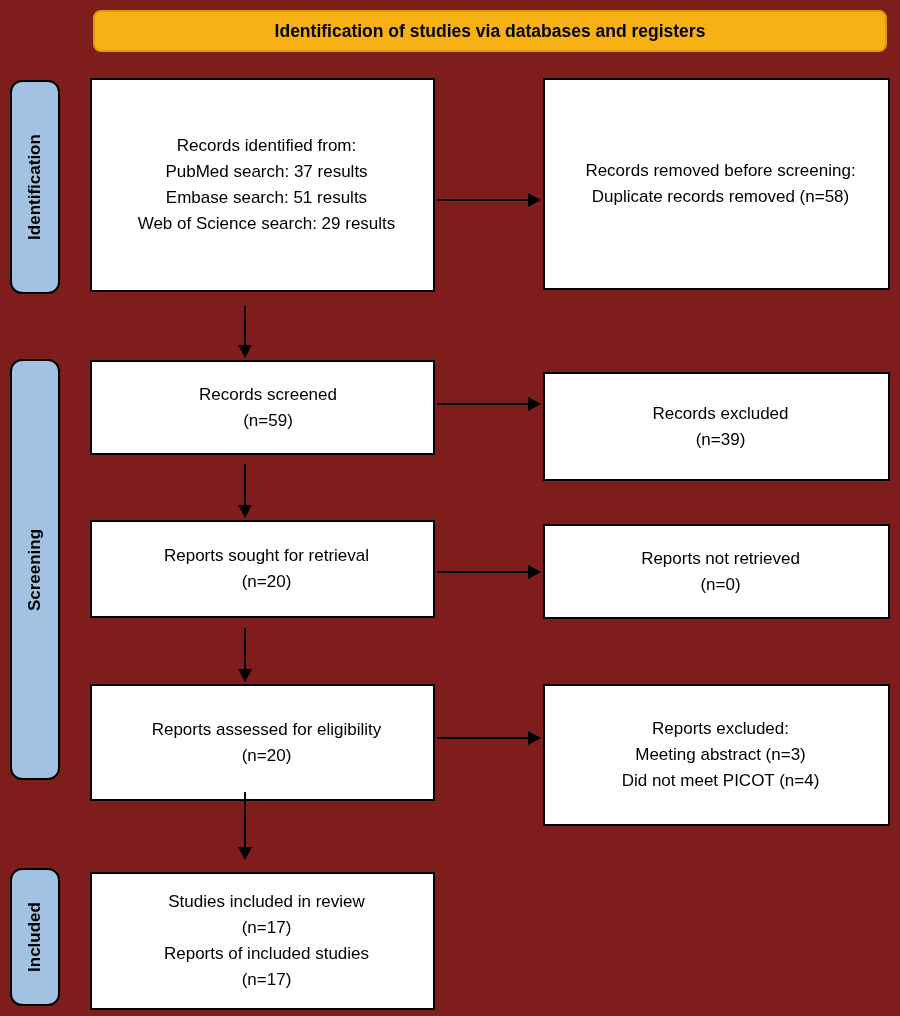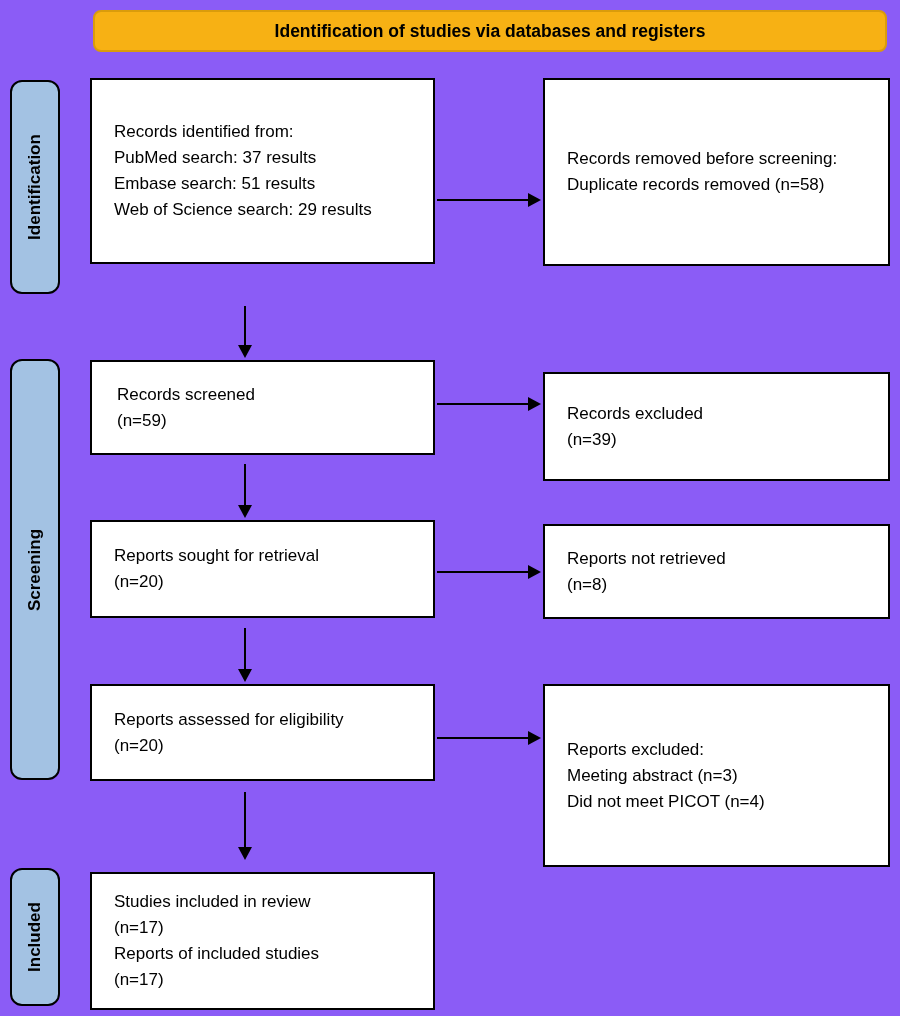--- a/index.html
+++ b/index.html
@@ -7,22 +7,23 @@
     --banner-border:#DA9C0B;
     --stage-fill:#A3C2E3;
     --line-color:#000000;
   }
   *{box-sizing:border-box;}
   html,body{margin:0;padding:0;background:#ffffff;}
   body{font-family:"Liberation Sans","DejaVu Sans",sans-serif;color:#000;}
   .canvas{
     position:relative;
     width:900px;height:1016px;
-    background:#8b5cf6;
+    background:#7f1d1d;
     overflow:hidden;
+    text-align:center;
   }
   
   .banner{
     position:absolute;left:93px;top:10px;width:794px;height:42px;
     background:var(--banner-fill);
     border:2px solid var(--banner-border);
     border-radius:8px;
     display:flex;align-items:center;justify-content:center;
     font-weight:bold;font-size:17.5px;
   }
@@ -47,28 +48,28 @@
     position:absolute;
     background:#fff;
     border:2.5px solid #000;
     display:flex;flex-direction:column;justify-content:center;
     font-size:17px;line-height:26px;
     padding:10px 14px 10px 22px;
   }
   .fbox .indent{}
   .col-left{left:90px;width:345px;}
   .col-right{left:543px;width:347px;}
-  .box-identified{top:78px;height:186px;}
-  .box-removed{top:78px;height:188px;}
+  .box-identified{top:78px;height:214px;}
+  .box-removed{top:78px;height:212px;}
   .box-screened{top:360px;height:95px;padding-left:25px;}
   .box-rec-excluded{top:372px;height:109px;}
   .box-sought{top:520px;height:98px;}
   .box-not-retrieved{top:524px;height:95px;}
-  .box-assessed{top:684px;height:97px;}
-  .box-rep-excluded{top:684px;height:183px;}
+  .box-assessed{top:684px;height:117px;}
+  .box-rep-excluded{top:684px;height:142px;}
   .box-included{top:872px;height:138px;}
   
   .varrow{
     position:absolute;width:14px;
     display:flex;flex-direction:column;align-items:center;
   }
   .varrow .line{width:2px;flex:1;background:var(--line-color);}
   .varrow .head{
     width:0;height:0;
     border-left:7px solid transparent;
@@ -136,21 +137,21 @@
     <div>(n=39)</div>
   </div>
 
   <div class="fbox col-left box-sought">
     <div>Reports sought for retrieval</div>
     <div>(n=20)</div>
   </div>
 
   <div class="fbox col-right box-not-retrieved">
     <div>Reports not retrieved</div>
-    <div>(n=8)</div>
+    <div>(n=0)</div>
   </div>
 
   <div class="fbox col-left box-assessed">
     <div>Reports assessed for eligibility</div>
     <div>(n=20)</div>
   </div>
 
   <div class="fbox col-right box-rep-excluded">
     <div>Reports excluded:</div>
     <div class="indent">Meeting abstract (n=3)</div>

